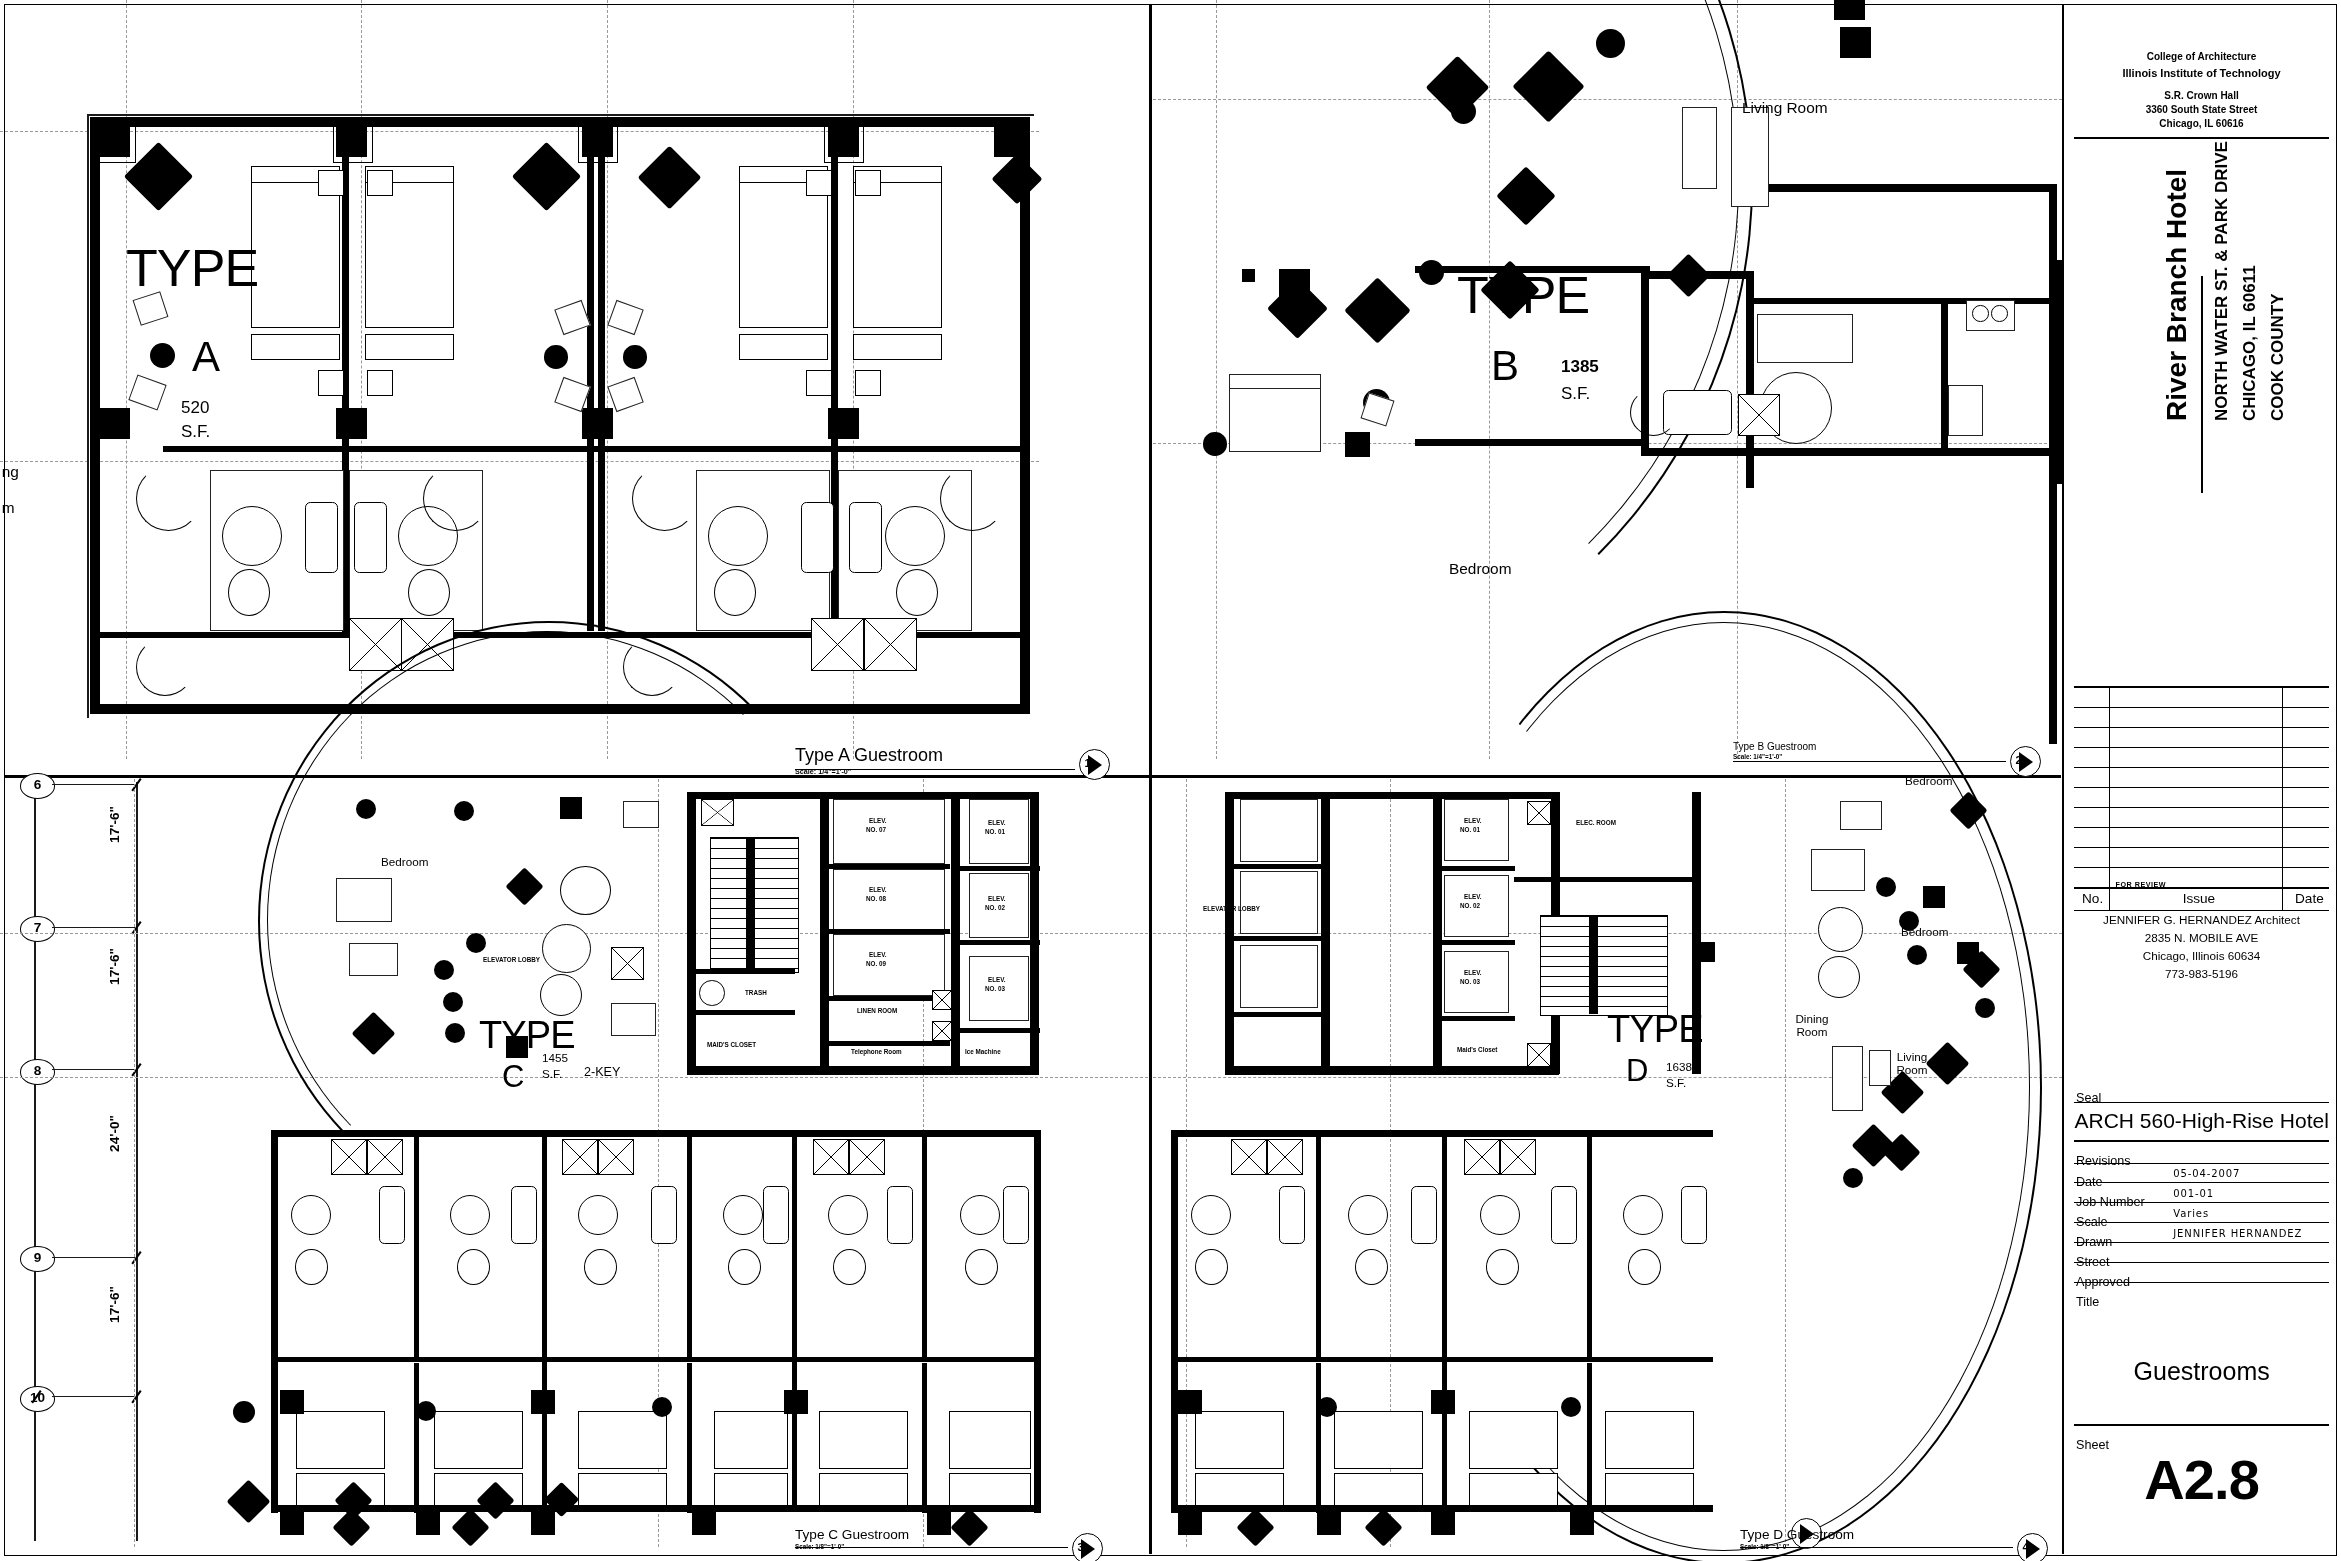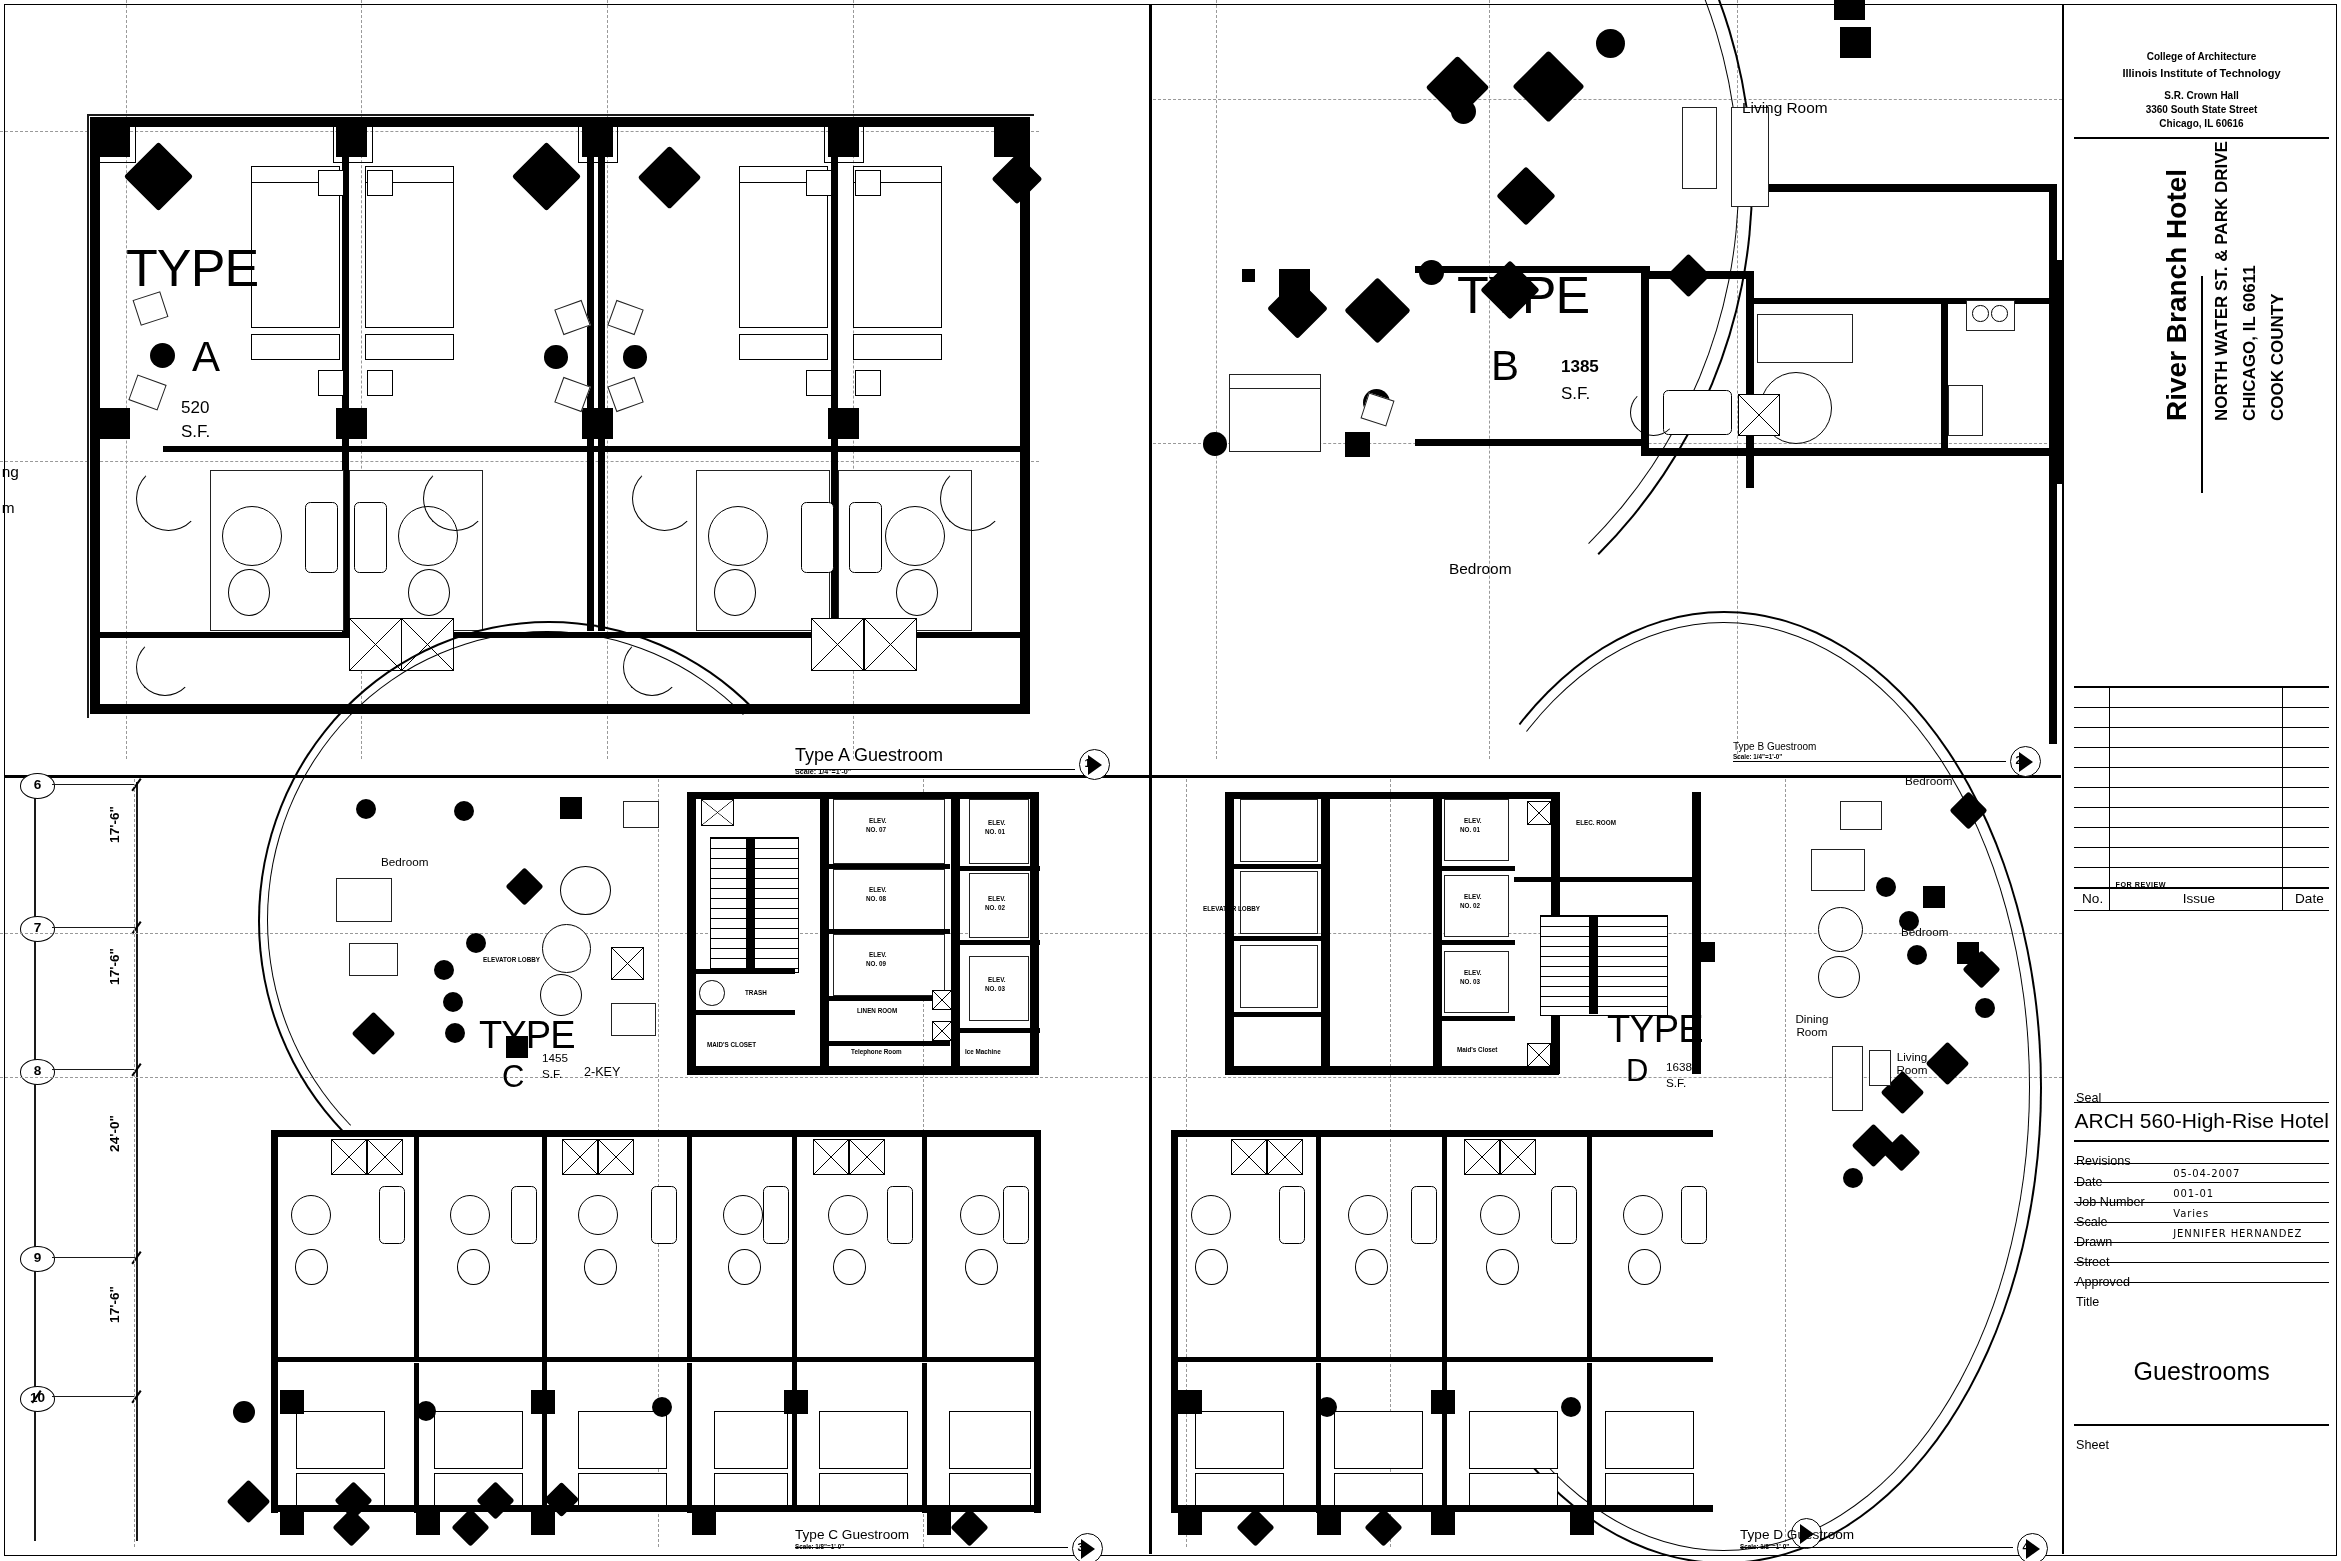--- a/index.html
+++ b/index.html
@@ -745,20 +745,26 @@
         </div>
       <div class="c3"></div>
     </div>
     <div class="rev-row rev-hdr">
       <div class="c1">No.</div>
       <div class="c2">Issue</div>
       <div class="c3">Date</div>
     </div>
   </div>
 
+  <div class="arch-addr" style="top:906px;">
+    <div>JENNIFER G. HERNANDEZ Architect</div>
+    <div>2835 N. MOBILE AVE</div>
+    <div>Chicago, Illinois 60634</div>
+    <div>773-983-5196</div>
+  </div>
 
   <div class="fld" style="top:1073px;border-bottom:1.8px solid #000;height:23.5px;">
     <span class="k">Seal</span>
   </div>
 
   <div class="proj-name" style="top:1104px;">ARCH 560-High-Rise Hotel</div>
   <div class="tb-rule" style="top:1135px;"></div>
 
   <div class="fld" style="top:1136px;height:22px;">
     <span class="k">Revisions</span>
@@ -791,14 +797,15 @@
   <div class="fld" style="top:1277px;border-bottom:none;">
     <span class="k">Title</span>
   </div>
 
   <div class="sheet-title" style="top:1352px;">Guestrooms</div>
 
   <div class="tb-rule" style="top:1419px;"></div>
   <div class="fld" style="top:1420px;border-bottom:none;">
     <span class="k">Sheet</span>
   </div>
+  <div class="sheet-num" style="top:1442px;">A2.8</div>
 </div>
 
 
 </body></html>

